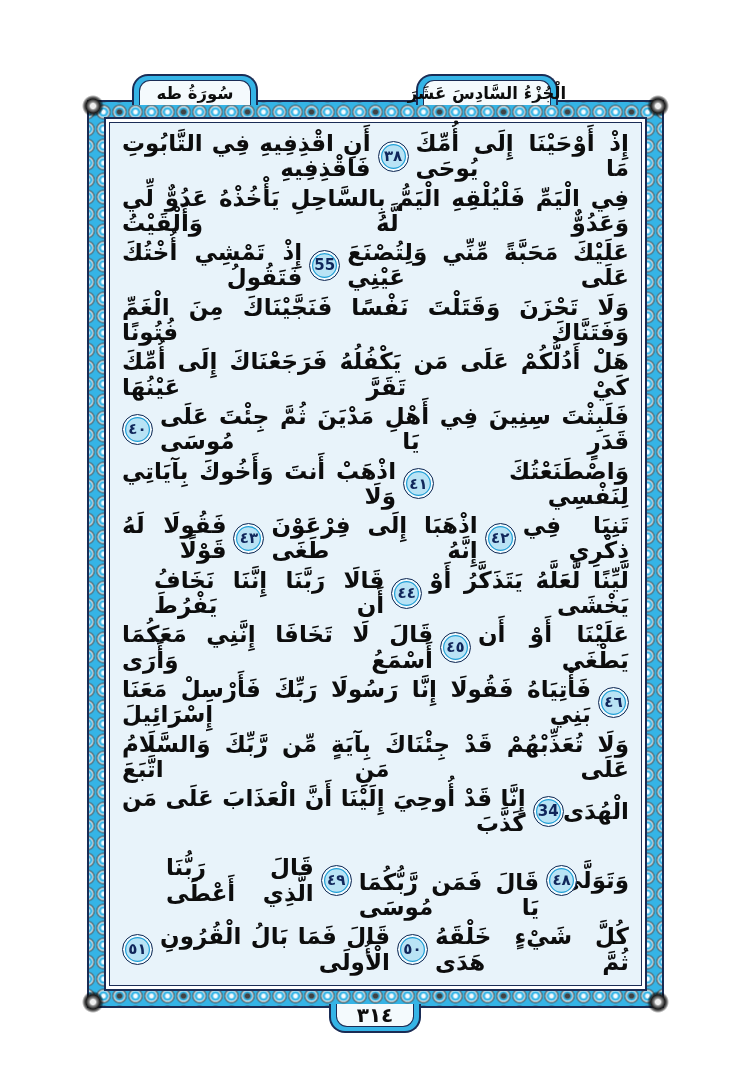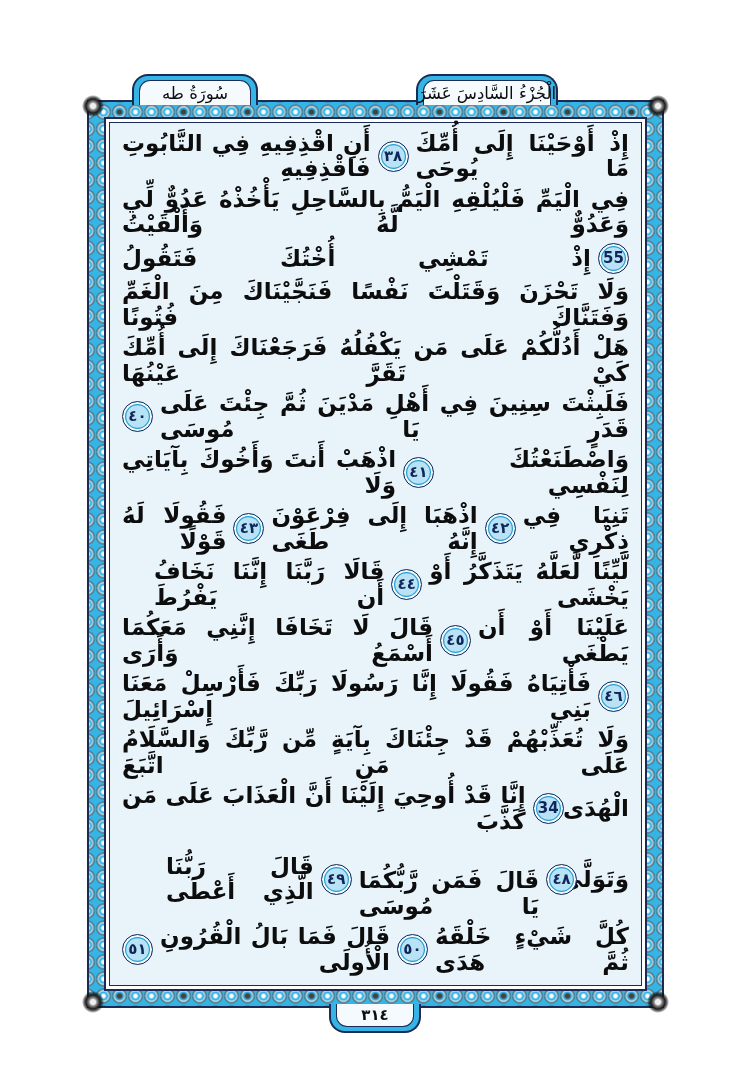--- a/index.html
+++ b/index.html
@@ -49,33 +49,33 @@
     position:absolute;box-sizing:border-box;z-index:3;
     background:var(--band-cyan);border:2px solid var(--outline-navy);border-bottom:none;
     border-radius:16px 16px 0 0;padding:4px 5px 0 5px;
   }
   .tab-surah{left:132px;top:74px;width:126px;height:31px;}
   .tab-juz{left:416px;top:74px;width:142px;height:31px;}
   .tab-inner{
     box-sizing:border-box;height:100%;background:var(--tab-bg);
     border:1.6px solid var(--outline-navy);border-bottom:none;border-radius:11px 11px 0 0;
     display:flex;align-items:center;justify-content:center;
-    font-size:16.5px;font-weight:normal;color:var(--text-ink);direction:rtl;white-space:nowrap;
+    font-size:16.5px;font-weight:bold;color:var(--text-ink);direction:rtl;white-space:nowrap;
   }
   .numtab{
     position:absolute;left:50%;transform:translateX(-50%);top:1004px;z-index:3;
     box-sizing:border-box;width:92px;height:29px;
     background:var(--band-cyan);border:2px solid var(--outline-navy);border-top:none;
     border-radius:0 0 16px 16px;padding:0 5px 4px 5px;
   }
   .numtab-inner{
     box-sizing:border-box;height:100%;background:var(--tab-bg);
     border:1.6px solid var(--outline-navy);border-top:none;border-radius:0 0 11px 11px;
     display:flex;align-items:center;justify-content:center;
-    font-size:15px;font-weight:bold;color:var(--text-ink);
+    font-size:20px;font-weight:bold;color:var(--text-ink);
   }
   
   .lines{
     height:100%;display:flex;flex-direction:column;justify-content:space-between;
     direction:rtl;
   }
   .line{
     display:flex;direction:rtl;align-items:center;gap:7px;
     font-size:23px;font-weight:bold;color:var(--text-ink);
     line-height:1.1;min-height:0;
@@ -120,20 +120,21 @@
         <div class="lines">
             <div class="line">
               <span class="tok" style="flex-grow: 41;">إِذْ أَوْحَيْنَا إِلَى أُمِّكَ مَا يُوحَى</span>
               <span class="aya">٣٨</span>
               <span class="tok" style="flex-grow: 44;">أَنِ اقْذِفِيهِ فِي التَّابُوتِ فَاقْذِفِيهِ</span>
             </div>
             <div class="line">
               <span class="tok" style="flex-grow: 100;">فِي الْيَمِّ فَلْيُلْقِهِ الْيَمُّ بِالسَّاحِلِ يَأْخُذْهُ عَدُوٌّ لِّي وَعَدُوٌّ لَّهُ وَأَلْقَيْتُ</span>
             </div>
             <div class="line">
+              <span class="tok" style="flex-grow: 53;">عَلَيْكَ مَحَبَّةً مِّنِّي وَلِتُصْنَعَ عَلَى عَيْنِي</span>
               <span class="aya">55</span>
               <span class="tok" style="flex-grow: 31;">إِذْ تَمْشِي أُخْتُكَ فَتَقُولُ</span>
             </div>
             <div class="line">
               <span class="tok" style="flex-grow: 84;">وَلَا تَحْزَنَ وَقَتَلْتَ نَفْسًا فَنَجَّيْنَاكَ مِنَ الْغَمِّ وَفَتَنَّاكَ فُتُونًا</span>
             </div>
             <div class="line">
               <span class="tok" style="flex-grow: 88;">هَلْ أَدُلُّكُمْ عَلَى مَن يَكْفُلُهُ فَرَجَعْنَاكَ إِلَى أُمِّكَ كَيْ تَقَرَّ عَيْنُهَا</span>
             </div>
             <div class="line">

